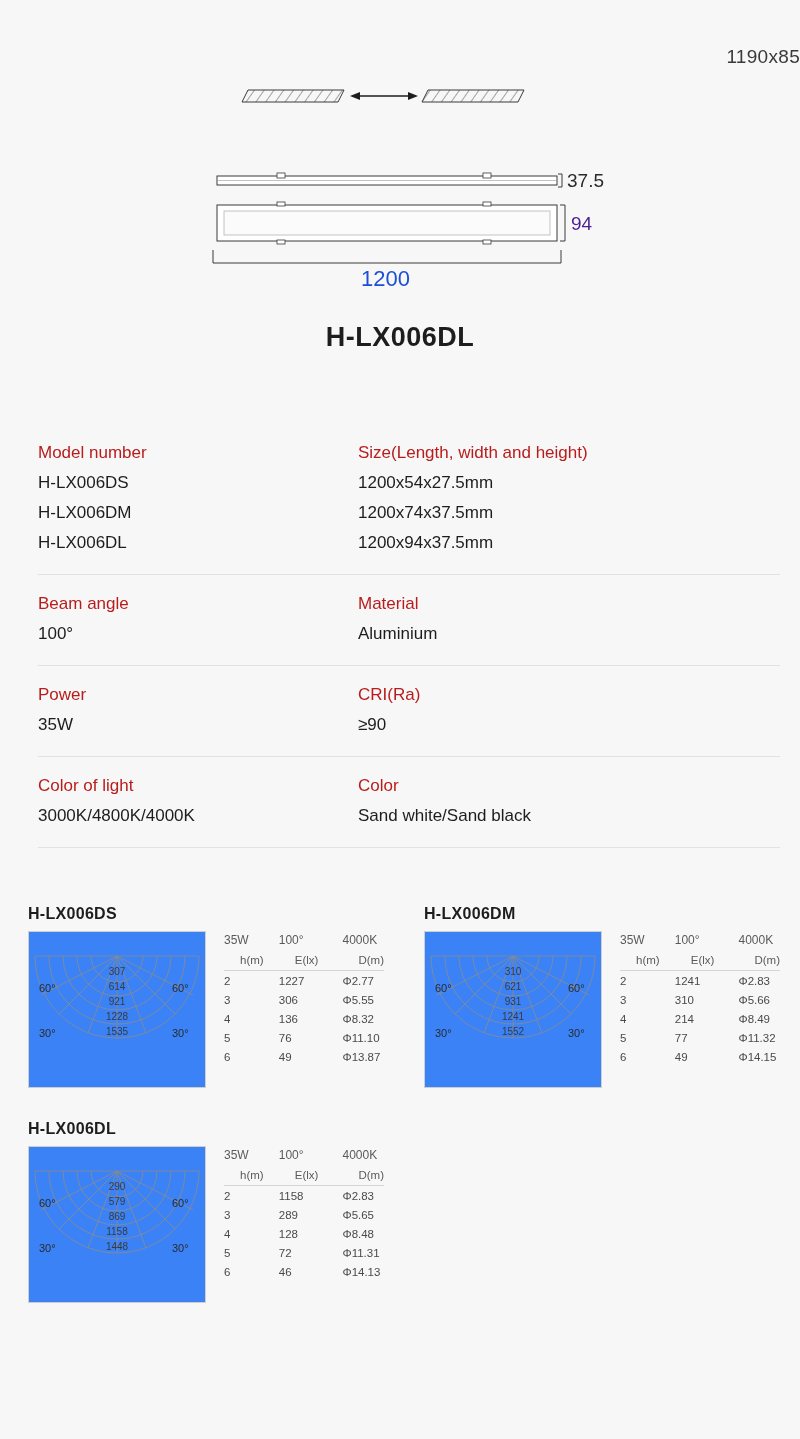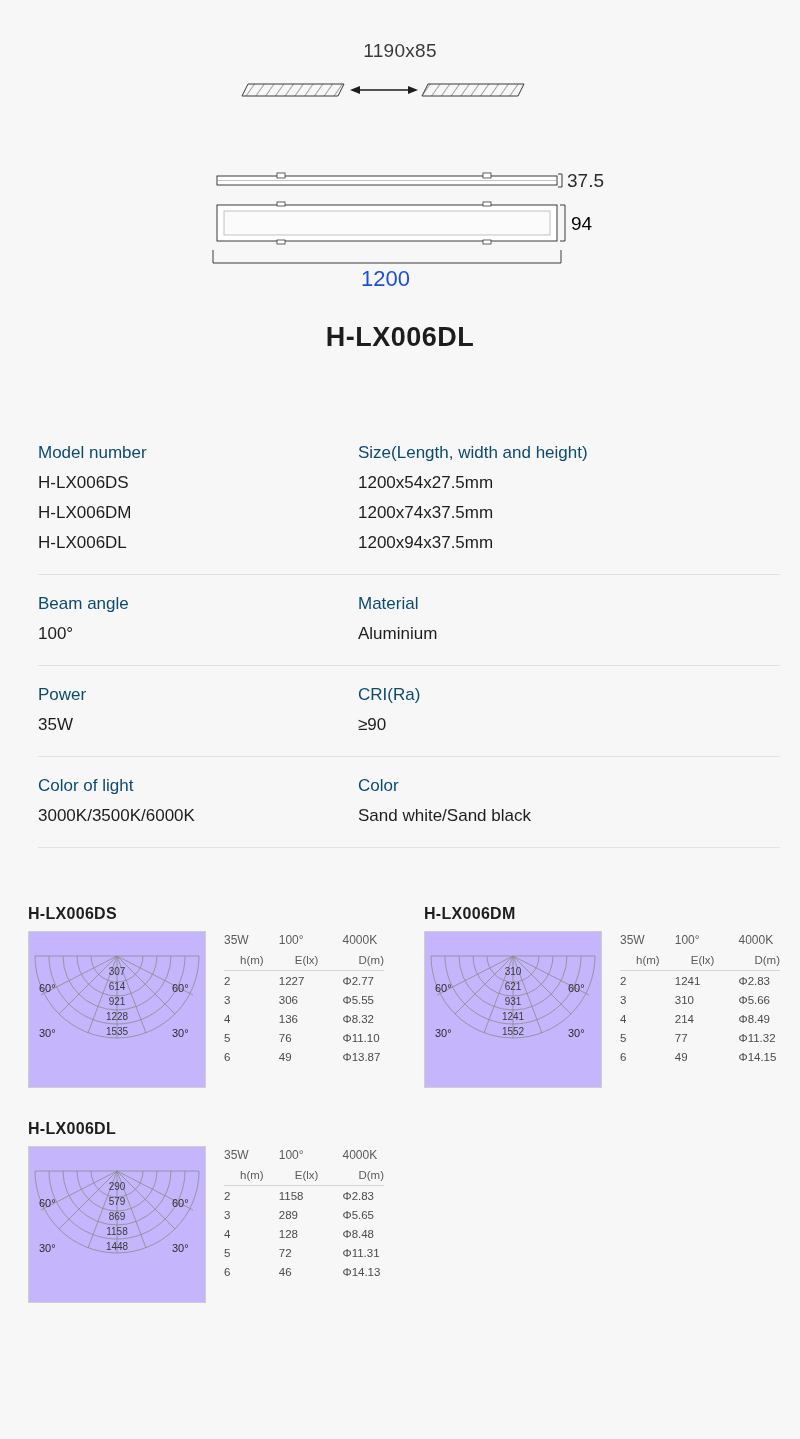--- a/index.html
+++ b/index.html
@@ -12,24 +12,24 @@
     background: #f7f7f7;
     font-family: "Liberation Sans", sans-serif;
     color: #2b2b2b;
     position: relative;
     overflow: hidden;
   }
 
   
   .top-dim {
     position: absolute;
-    top: 40px;
+    top: 46px;
     left: 0;
     width: 800px;
-    text-align: center;
+    text-align: right;
   }
   .top-dim-label {
     font-size: 19px;
     color: #3a3a3a;
     letter-spacing: .3px;
   }
   .top-dim-draw {
     margin-top: 8px;
   }
 
@@ -70,21 +70,21 @@
   .spec-row {
     display: flex;
   }
   .spec-col {
     width: 320px;
     flex: 0 0 320px;
   }
   .spec-col.wide { width: 420px; flex: 0 0 420px; }
   .spec-label {
     font-size: 17px;
-    color: #0c4a6e;
+    color: #b91c1c;
     line-height: 30px;
     font-weight: normal;
   }
   .spec-value {
     font-size: 17px;
     color: #1d1d1d;
     line-height: 30px;
   }
 
   
@@ -105,21 +105,21 @@
     letter-spacing: .3px;
   }
   .pc-body {
     display: flex;
     align-items: flex-start;
   }
   .pc-diagram {
     width: 176px;
     height: 155px;
     border: 1px solid #cfcfcf;
-    background: #c4b5fd;
+    background: #3b82f6;
     position: relative;
     overflow: hidden;
   }
   .pc-table {
     margin-left: 18px;
     width: 160px;
   }
   .pc-table table {
     border-collapse: collapse;
     width: 100%;
@@ -199,21 +199,21 @@
       <line x1="556" y1="45" x2="556" y2="81" stroke="#3a3a3a" stroke-width="1"></line>
       <line x1="551" y1="45" x2="556" y2="45" stroke="#3a3a3a" stroke-width="1"></line>
       <line x1="551" y1="81" x2="556" y2="81" stroke="#3a3a3a" stroke-width="1"></line>
 
       <line x1="204" y1="90" x2="204" y2="103" stroke="#3a3a3a" stroke-width="1"></line>
       <line x1="552" y1="90" x2="552" y2="103" stroke="#3a3a3a" stroke-width="1"></line>
       <line x1="204" y1="103" x2="552" y2="103" stroke="#3a3a3a" stroke-width="1"></line>
     </g>
   </svg>
   <div style="position:absolute; left:558px; top:10px; font-size:19px; color:#2b2b2b;">37.5</div>
-  <div style="position:absolute; left:562px; top:53px; font-size:19px; color:#000000;">94</div>
+  <div style="position:absolute; left:562px; top:53px; font-size:19px; color:#4c1d95;">94</div>
   <div style="position:absolute; left:352px; top:106px; font-size:22px; color:#1d4ed8;">1200</div>
 </div>
 
 <div class="model-title">H-LX006DL</div>
 
 <div class="specs">
 
   <div class="spec-block">
     <div class="spec-row">
       <div class="spec-col">
@@ -254,21 +254,21 @@
         <div class="spec-label">CRI(Ra)</div>
         <div class="spec-value">≥90</div>
       </div>
     </div>
   </div>
 
   <div class="spec-block">
     <div class="spec-row">
       <div class="spec-col">
         <div class="spec-label">Color of light</div>
-        <div class="spec-value">3000K/3500K/6000K</div>
+        <div class="spec-value">3000K/4800K/4000K</div>
       </div>
       <div class="spec-col wide">
         <div class="spec-label">Color</div>
         <div class="spec-value">Sand white/Sand black</div>
       </div>
     </div>
   </div>
 
 </div>
 

